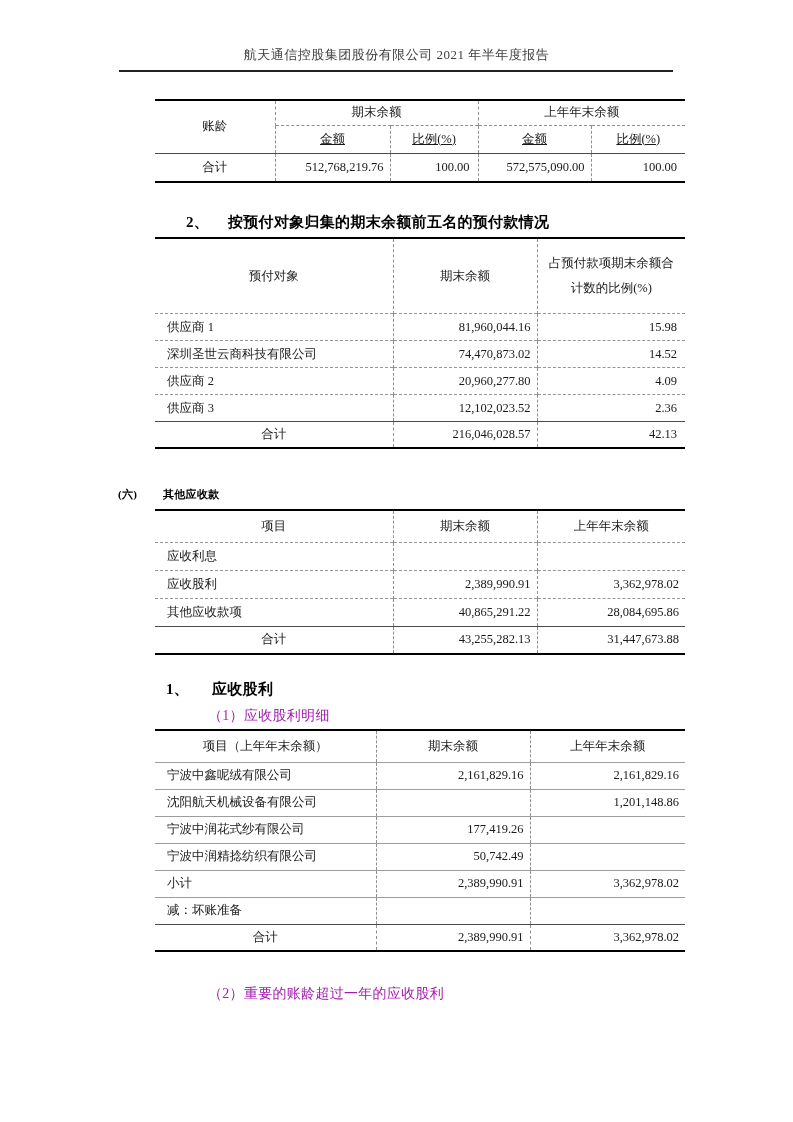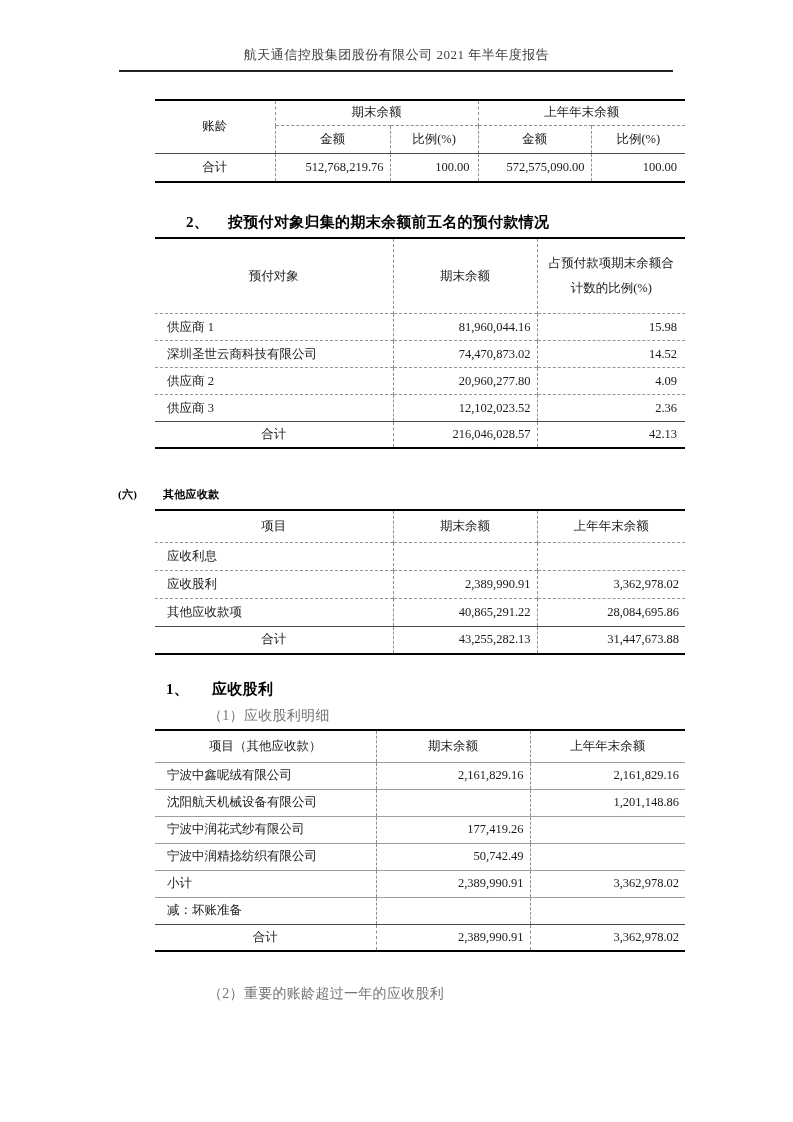--- a/index.html
+++ b/index.html
@@ -8,21 +8,21 @@
     font-family:"Liberation Serif","DejaVu Serif",serif;color:#1a1a1a;
   }
   
   .doc-title{position:absolute;top:46px;left:0;width:100%;text-align:center;
     font-size:13px;letter-spacing:.5px;color:#404040;}
   .header-rule{position:absolute;top:70px;left:119px;width:554px;height:0;
     border-top:2px solid #222;}
   
   .h-sec{position:absolute;font-weight:bold;font-size:15px;color:#000;letter-spacing:.3px;}
   .h-sec .n{display:inline-block;}
-  .h-sub{position:absolute;font-size:14px;color:#737373;letter-spacing:.3px;}
+  .h-sub{position:absolute;font-size:14px;color:#a21caf;letter-spacing:.3px;}
   
   .doc-table{position:absolute;left:155px;width:530px;border-collapse:collapse;
     table-layout:fixed;border-top:2.5px solid #000;border-bottom:2.5px solid #000;
     font-size:12.5px;color:#1a1a1a;}
   .doc-table td{vertical-align:middle;text-align:center;white-space:nowrap;
     overflow:hidden;border-left:1px dashed #8f8f8f;padding:0;}
   .doc-table td.c1{border-left:none;}
   .doc-table td.left{text-align:left;padding-left:12px;}
   .doc-table td.num{text-align:right;padding-right:6px;}
   .doc-table td.pct{text-align:right;padding-right:8px;}
@@ -50,21 +50,21 @@
         <col style="width:88px">
         <col style="width:113px">
         <col style="width:94px">
       </colgroup>
     <tbody>
         <tr style="height:25px;">
       <td class="c1" rowspan="2">账龄</td>
       <td colspan="2">期末余额</td>
       <td colspan="2">上年年末余额</td>
     </tr>
-    <tr class="hrow2" style="height:28px;">
+    <tr class="hrow2" style="height:28px;text-decoration:underline;">
       <td>金额</td>
       <td>比例(%)</td>
       <td>金额</td>
       <td>比例(%)</td>
     </tr>
     <tr class="total" style="height:29px;">
       <td class="c1">合计</td>
       <td class="num">512,768,219.76</td>
       <td class="pct">100.00</td>
       <td class="num">572,575,090.00</td>
@@ -162,21 +162,21 @@
   <div class="h-sub" style="left:208px;top:707px;">（1）应收股利明细</div>
 
   <table class="doc-table t4" style="top:729px;">
     <colgroup>
         <col style="width:221px">
         <col style="width:154px">
         <col style="width:155px">
       </colgroup>
     <tbody>
         <tr style="height:32px;">
-      <td class="c1">项目（其他应收款）</td>
+      <td class="c1">项目（上年年末余额）</td>
       <td>期末余额</td>
       <td>上年年末余额</td>
     </tr>
     <tr class="data" style="height:27px;">
       <td class="c1 left">宁波中鑫呢绒有限公司</td>
       <td class="num">2,161,829.16</td>
       <td class="num">2,161,829.16</td>
     </tr>
     <tr class="data" style="height:27px;">
       <td class="c1 left">沈阳航天机械设备有限公司</td>

